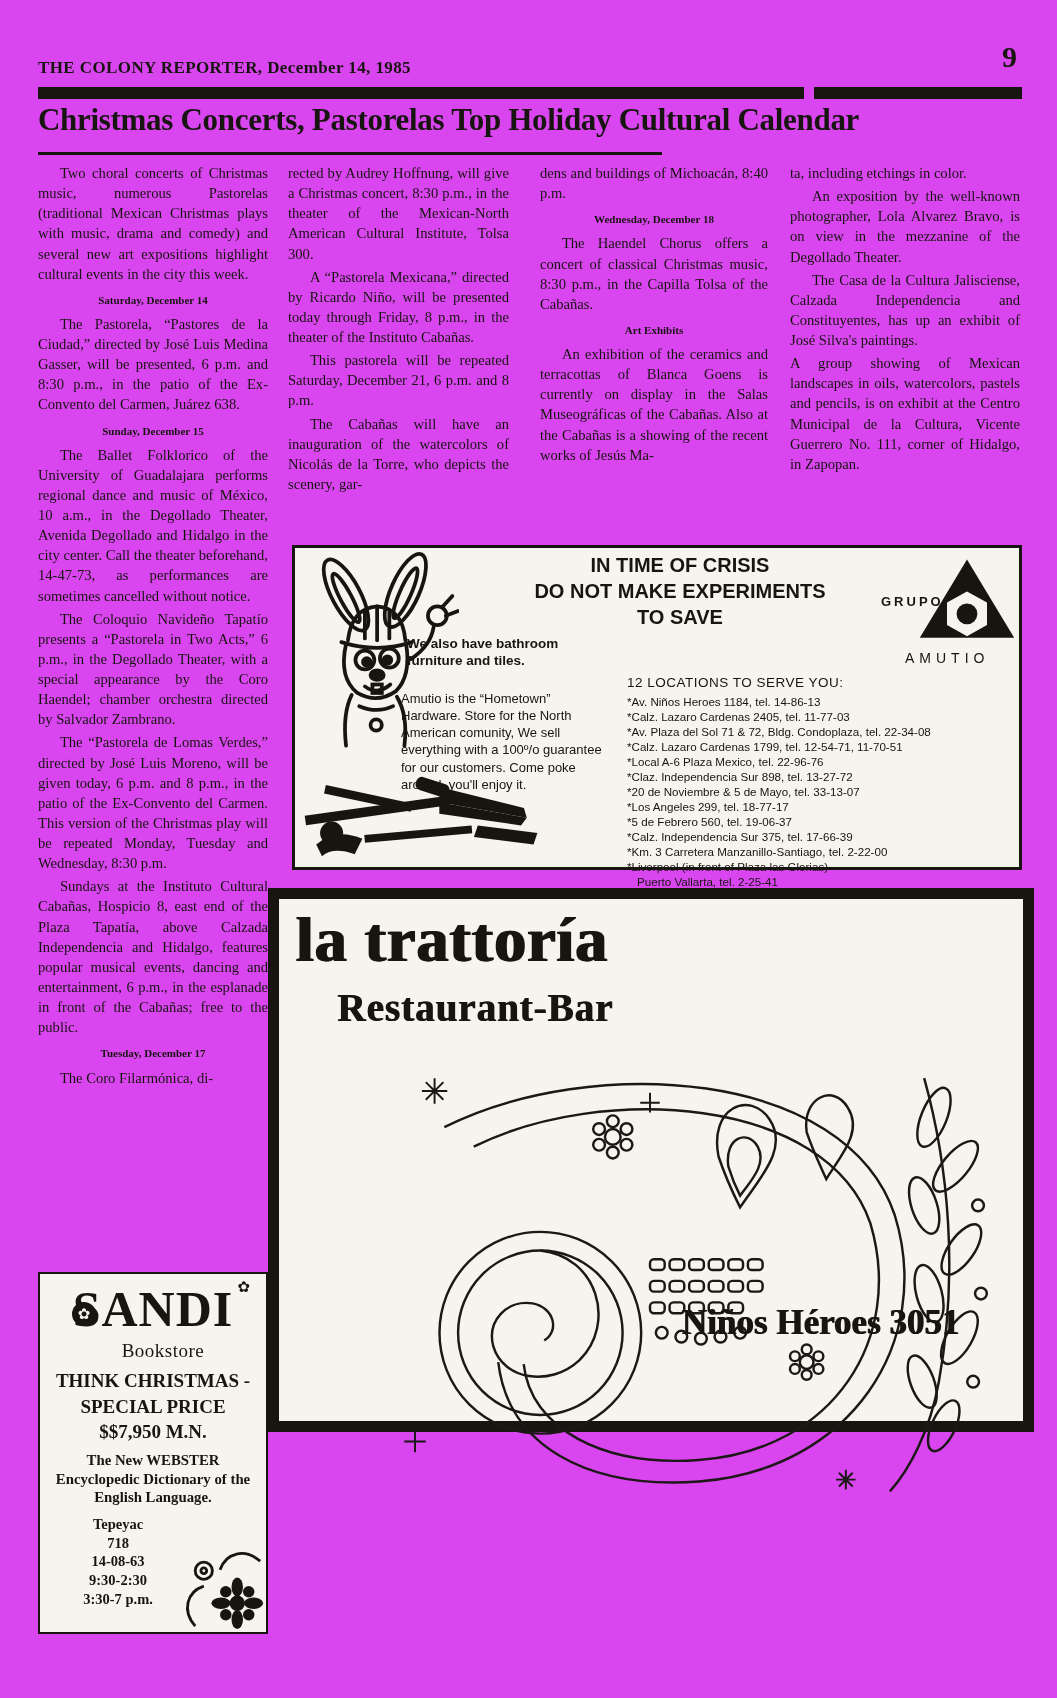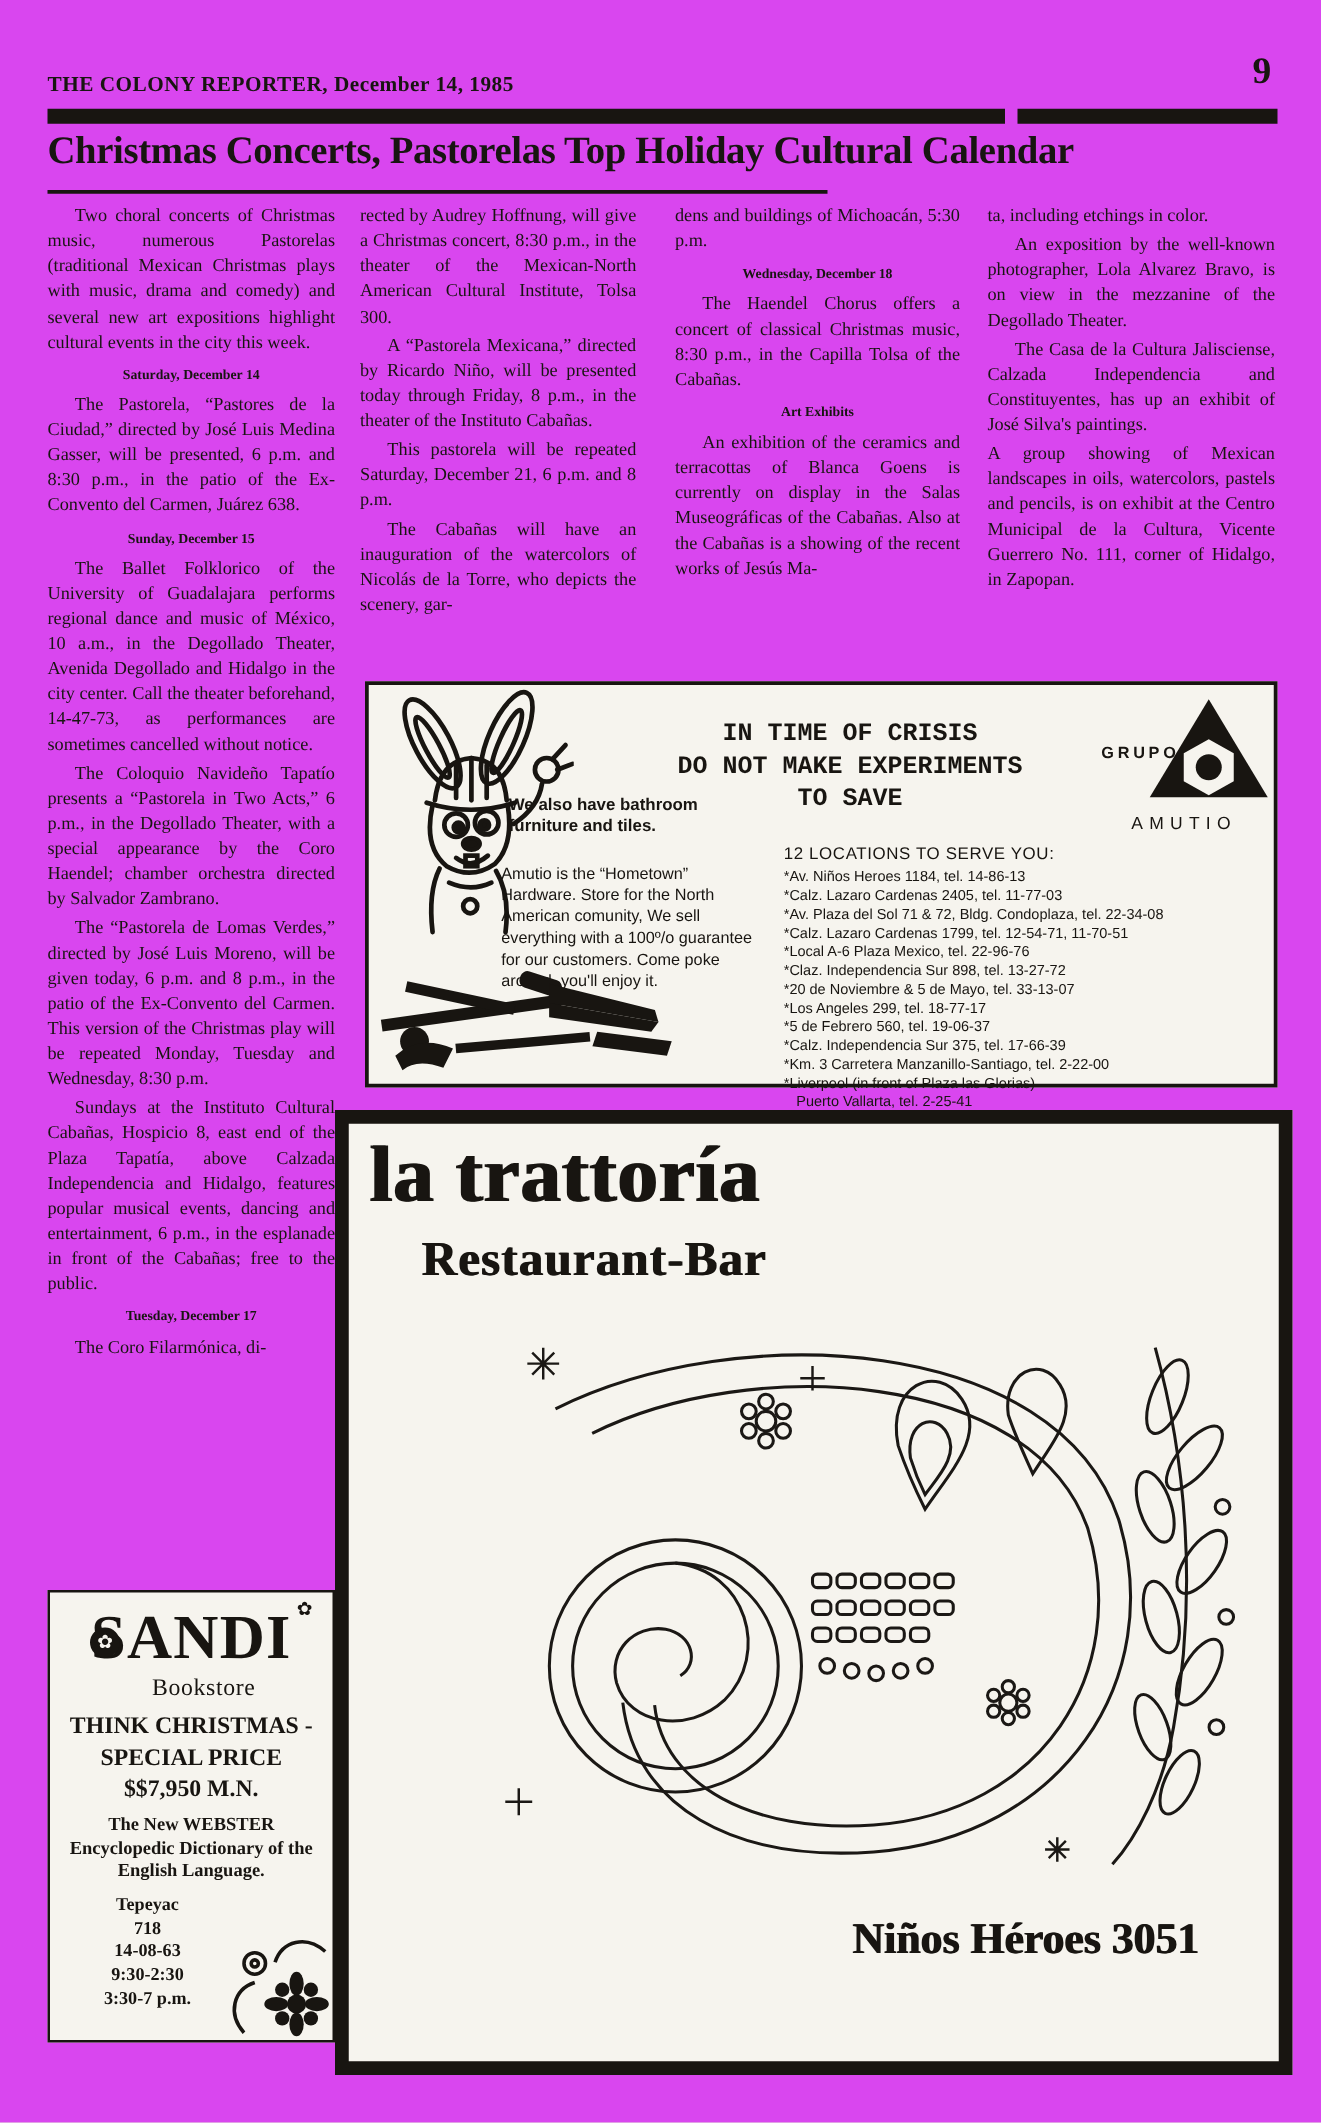--- a/index.html
+++ b/index.html
@@ -21,35 +21,35 @@
   .col .subhead{margin:9px 0 6px 0;font-size:11px;font-weight:bold;text-align:center;text-indent:0;}
   .col1{left:38px;width:230px;}
   .col2{left:288px;width:221px;}
   .col3{left:540px;width:228px;}
   .col4{left:790px;width:230px;}
   
   .ad{position:absolute;background:#f6f4ee;box-sizing:border-box;}
   
   .amutio{left:292px;top:545px;width:730px;height:325px;border:3px solid #181511;
           font-family:"Liberation Sans",sans-serif;}
-  .amutio-headline{position:absolute;left:150px;top:27px;width:470px;text-align:center;
-                   font-family:Liberation Mono, monospace;font-weight:bold;font-size:20px;line-height:1.3;}
+  .amutio-headline{position:absolute;left:150px;top:4px;width:470px;text-align:center;
+                   font-family:Liberation Sans, sans-serif;font-weight:bold;font-size:20px;line-height:1.3;}
   .amutio-mascot{position:absolute;left:4px;top:2px;}
   .amutio-note{position:absolute;left:112px;top:88px;width:185px;font-weight:bold;font-size:13.5px;line-height:1.25;}
   .amutio-body{position:absolute;left:106px;top:142px;width:208px;font-size:13px;line-height:1.32;}
   .amutio-tools{position:absolute;left:2px;top:212px;}
   .amutio-locs{position:absolute;left:332px;top:126px;width:392px;font-size:11.6px;line-height:1.3;}
   .amutio-locs .locs-title{font-size:13.5px;letter-spacing:.5px;margin-bottom:2px;}
   .amutio-locs ul{list-style:none;margin:0;padding:0;}
   .amutio-locs li.cont{padding-left:10px;}
   .amutio-logo{position:absolute;left:598px;top:6px;width:130px;height:112px;}
   .logo-grupo{position:absolute;left:-12px;top:40px;font-size:13px;font-weight:bold;letter-spacing:3px;}
   .logo-amutio{position:absolute;left:12px;bottom:0;font-size:14px;font-weight:normal;letter-spacing:5px;}
   
-  .trattoria{left:268px;top:888px;width:766px;height:772px;border:11px solid #181511;}
+  .trattoria{left:268px;top:888px;width:766px;height:544px;border:11px solid #181511;}
   .tratt-name{position:absolute;left:16px;top:4px;font-size:64px;font-weight:bold;letter-spacing:1px;
               text-shadow:2px 0 #181511;}
   .tratt-sub{position:absolute;left:58px;top:86px;font-size:39px;font-weight:bold;letter-spacing:1px;
              text-shadow:1px 0 #181511;}
   .tratt-horn{position:absolute;left:18px;top:140px;}
   .tratt-addr{position:absolute;right:64px;bottom:78px;font-size:35px;font-weight:bold;text-shadow:1px 0 #181511;}
   .tratt-tel{position:absolute;right:96px;bottom:26px;font-size:35px;font-weight:bold;text-shadow:1px 0 #181511;}
   
   .sandi{left:38px;top:1272px;width:230px;height:362px;border:2px solid #181511;text-align:center;}
   .sandi-topflower{position:absolute;right:16px;top:4px;font-size:15px;}
@@ -91,21 +91,21 @@
   </section>
 
   <section class="col col2">
     <p class="noindent">rected by Audrey Hoffnung, will give a Christmas concert, 8:30 p.m., in the theater of the Mexican-North American Cultural Institute, Tolsa 300.</p>
     <p>A “Pastorela Mexicana,” directed by Ricardo Niño, will be presented today through Friday, 8 p.m., in the theater of the Instituto Cabañas.</p>
     <p>This pastorela will be repeated Saturday, December 21, 6 p.m. and 8 p.m.</p>
     <p>The Cabañas will have an inauguration of the watercolors of Nicolás de la Torre, who depicts the scenery, gar-</p>
   </section>
 
   <section class="col col3">
-    <p class="noindent">dens and buildings of Michoacán, 5:30 p.m.</p>
+    <p class="noindent">dens and buildings of Michoacán, 8:40 p.m.</p>
     <h3 class="subhead">Wednesday, December 18</h3>
     <p>The Haendel Chorus offers a concert of classical Christmas music, 8:30 p.m., in the Capilla Tolsa of the Cabañas.</p>
     <h3 class="subhead">Art Exhibits</h3>
     <p>An exhibition of the ceramics and terracottas of Blanca Goens is currently on display in the Salas Museográficas of the Cabañas. Also at the Cabañas is a showing of the recent works of Jesús Ma-</p>
   </section>
 
   <section class="col col4">
     <p class="noindent">ta, including etchings in color.</p>
     <p>An exposition by the well-known photographer, Lola Alvarez Bravo, is on view in the mezzanine of the Degollado Theater.</p>
     <p>The Casa de la Cultura Jalisciense, Calzada Independencia and Constituyentes, has up an exhibit of José Silva's paintings.</p>

